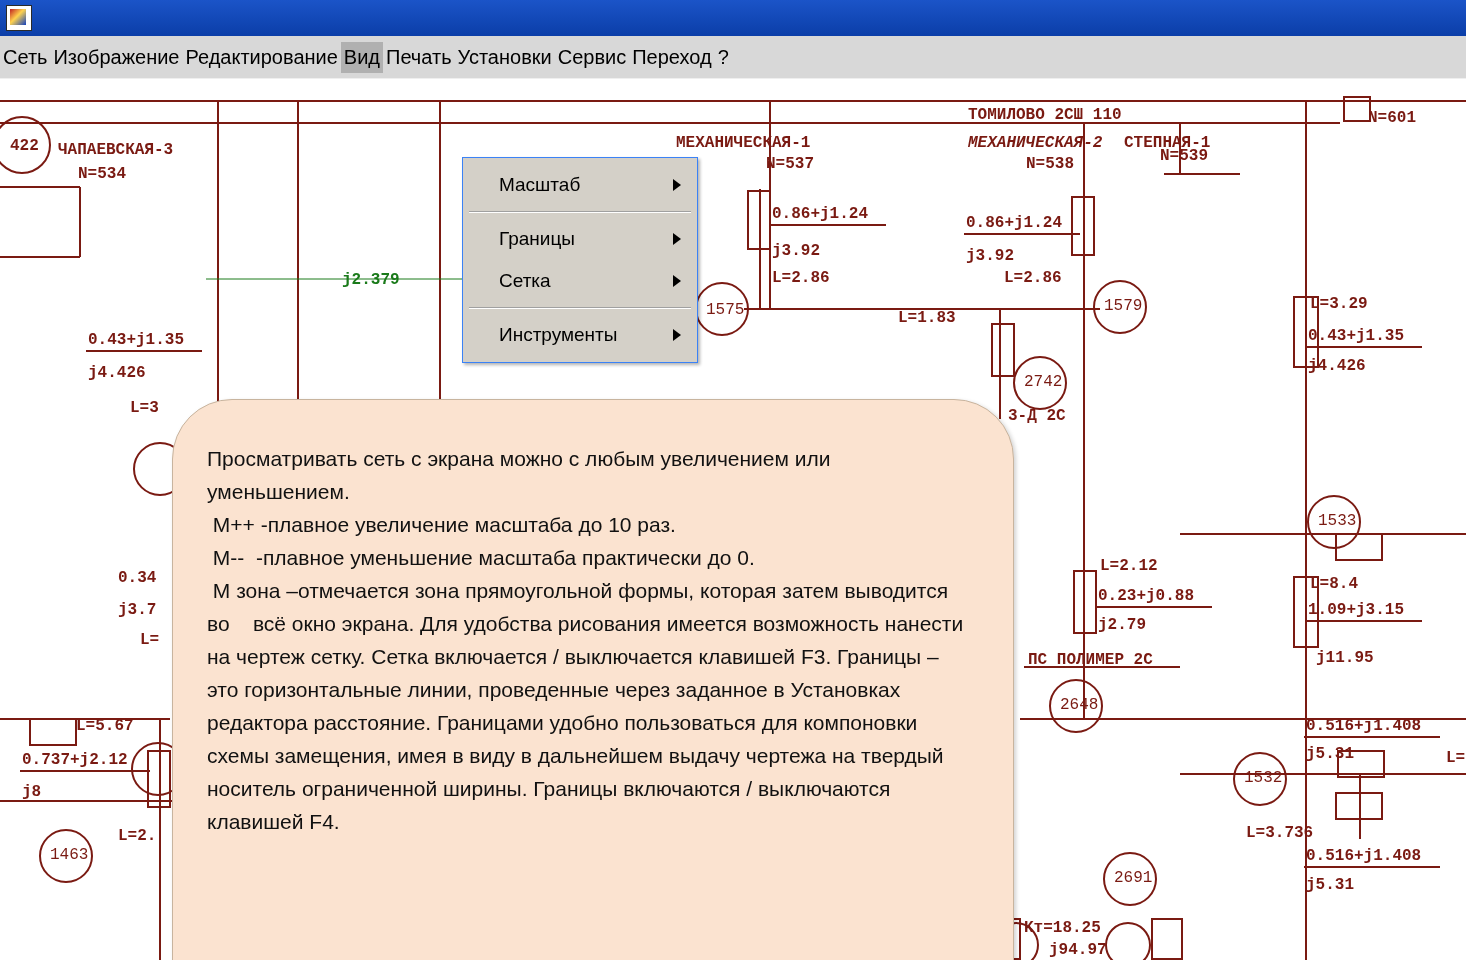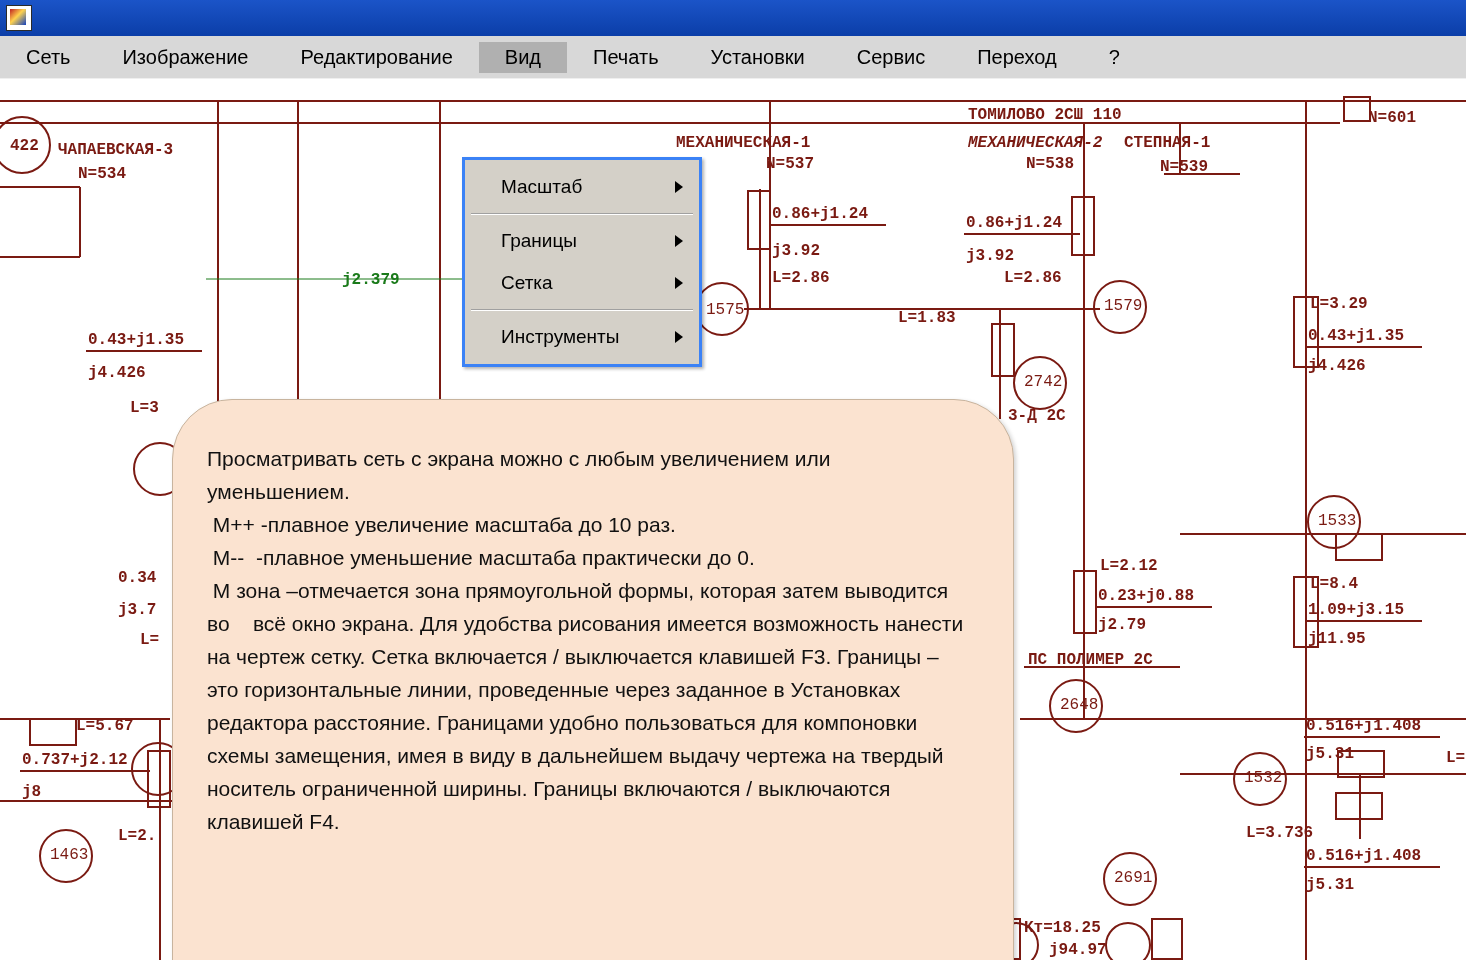--- a/index.html
+++ b/index.html
@@ -28,40 +28,40 @@
     color:#ffffff;font-size:21px;font-weight:bold;letter-spacing:.2px;
     white-space:nowrap;
   }
   
   #menubar{
     position:absolute;left:0;top:36px;width:1466px;height:42px;
     background:#d8d8d8;border-bottom:1px solid #9a9a9a;
     display:flex;align-items:center;
   }
   #menubar .mi{
-    font-size:20px;color:#000000;padding:4px 26px;white-space:nowrap;cursor:default;
+    font-size:20px;color:#000000;padding:4px 3px;white-space:nowrap;cursor:default;
   }
   #menubar .mi.active{background:#b0b0b0;}
   
   #canvas{
     position:absolute;left:0;top:78px;width:1466px;height:882px;
     background:#ffffff;overflow:hidden;
     border-top:1px solid #efefef;
   }
   #canvas svg{position:absolute;left:0;top:0;}
   .lbl{
     position:absolute;font-family:"Liberation Mono", monospace;
     font-size:16px;color:#7a1a12;white-space:nowrap;
   }
   .lbl.bold{font-weight:bold;}
   .lbl.green{color:#1a7a1a;}
   
   #dropdown{
     position:absolute;left:462px;top:78px;width:234px;
-    background:#d4d0c8;border:3px solid #3b82f6;
+    background:#d4d0c8;border:1px solid #3b82f6;
     box-shadow:2px 2px 3px rgba(0,0,0,.3);
     padding:6px 0;
   }
   #dropdown .row{
     position:relative;height:42px;display:flex;align-items:center;
     padding-left:36px;font-size:19px;color:#000;
   }
   #dropdown .row .arrow{
     position:absolute;right:16px;top:50%;transform:translateY(-50%);
     width:0;height:0;border-left:8px solid #000;
@@ -177,21 +177,21 @@
 
   <div class="lbl bold" style="left:10px;top:58px;">422</div>
   <div class="lbl bold" style="left:58px;top:62px;text-align:right;">ЧАПАЕВСКАЯ-3</div>
   <div class="lbl bold" style="left:78px;top:86px;">N=534</div>
   <div class="lbl bold" style="left:676px;top:55px;">МЕХАНИЧЕСКАЯ-1</div>
   <div class="lbl bold" style="left:766px;top:76px;">N=537</div>
   <div class="lbl bold" style="left:968px;top:27px;">ТОМИЛОВО 2СШ 110</div>
   <div class="lbl bold" style="left:968px;top:55px;font-style:italic;">МЕХАНИЧЕСКАЯ-2</div>
   <div class="lbl bold" style="left:1124px;top:55px;">СТЕПНАЯ-1</div>
   <div class="lbl bold" style="left:1026px;top:76px;">N=538</div>
-  <div class="lbl bold" style="left:1160px;top:79px;">N=539</div>
+  <div class="lbl bold" style="left:1160px;top:68px;">N=539</div>
   <div class="lbl bold" style="left:1368px;top:30px;">N=601</div>
   <div class="lbl bold green" style="left:342px;top:192px;">j2.379</div>
   <div class="lbl bold" style="left:772px;top:126px;">0.86+j1.24</div>
   <div class="lbl bold" style="left:772px;top:163px;">j3.92</div>
   <div class="lbl bold" style="left:772px;top:190px;">L=2.86</div>
   <div class="lbl bold" style="left:966px;top:135px;">0.86+j1.24</div>
   <div class="lbl bold" style="left:966px;top:168px;">j3.92</div>
   <div class="lbl bold" style="left:1004px;top:190px;">L=2.86</div>
   <div class="lbl bold" style="left:1310px;top:216px;">L=3.29</div>
   <div class="lbl bold" style="left:1308px;top:248px;">0.43+j1.35</div>
@@ -203,21 +203,21 @@
   <div class="lbl bold" style="left:1008px;top:328px;">3-Д 2С</div>
   <div class="lbl bold" style="left:88px;top:252px;">0.43+j1.35</div>
   <div class="lbl bold" style="left:88px;top:285px;">j4.426</div>
   <div class="lbl bold" style="left:130px;top:320px;">L=3</div>
   <div class="lbl" style="left:1318px;top:433px;">1533</div>
   <div class="lbl bold" style="left:1100px;top:478px;">L=2.12</div>
   <div class="lbl bold" style="left:1098px;top:508px;">0.23+j0.88</div>
   <div class="lbl bold" style="left:1098px;top:537px;">j2.79</div>
   <div class="lbl bold" style="left:1310px;top:496px;">L=8.4</div>
   <div class="lbl bold" style="left:1308px;top:522px;">1.09+j3.15</div>
-  <div class="lbl bold" style="left:1308px;top:551px;">j11.95</div>
+  <div class="lbl bold" style="left:1308px;top:570px;padding-left:8px;">j11.95</div>
   <div class="lbl bold" style="left:118px;top:490px;">0.34</div>
   <div class="lbl bold" style="left:118px;top:522px;">j3.7</div>
   <div class="lbl bold" style="left:140px;top:552px;">L=</div>
   <div class="lbl bold" style="left:1028px;top:572px;">ПС ПОЛИМЕР 2С</div>
   <div class="lbl" style="left:1060px;top:617px;">2648</div>
   <div class="lbl bold" style="left:1306px;top:638px;">0.516+j1.408</div>
   <div class="lbl bold" style="left:1306px;top:666px;">j5.31</div>
   <div class="lbl bold" style="left:1446px;top:670px;">L=</div>
   <div class="lbl bold" style="left:76px;top:638px;">L=5.67</div>
   <div class="lbl bold" style="left:22px;top:672px;">0.737+j2.12</div>

